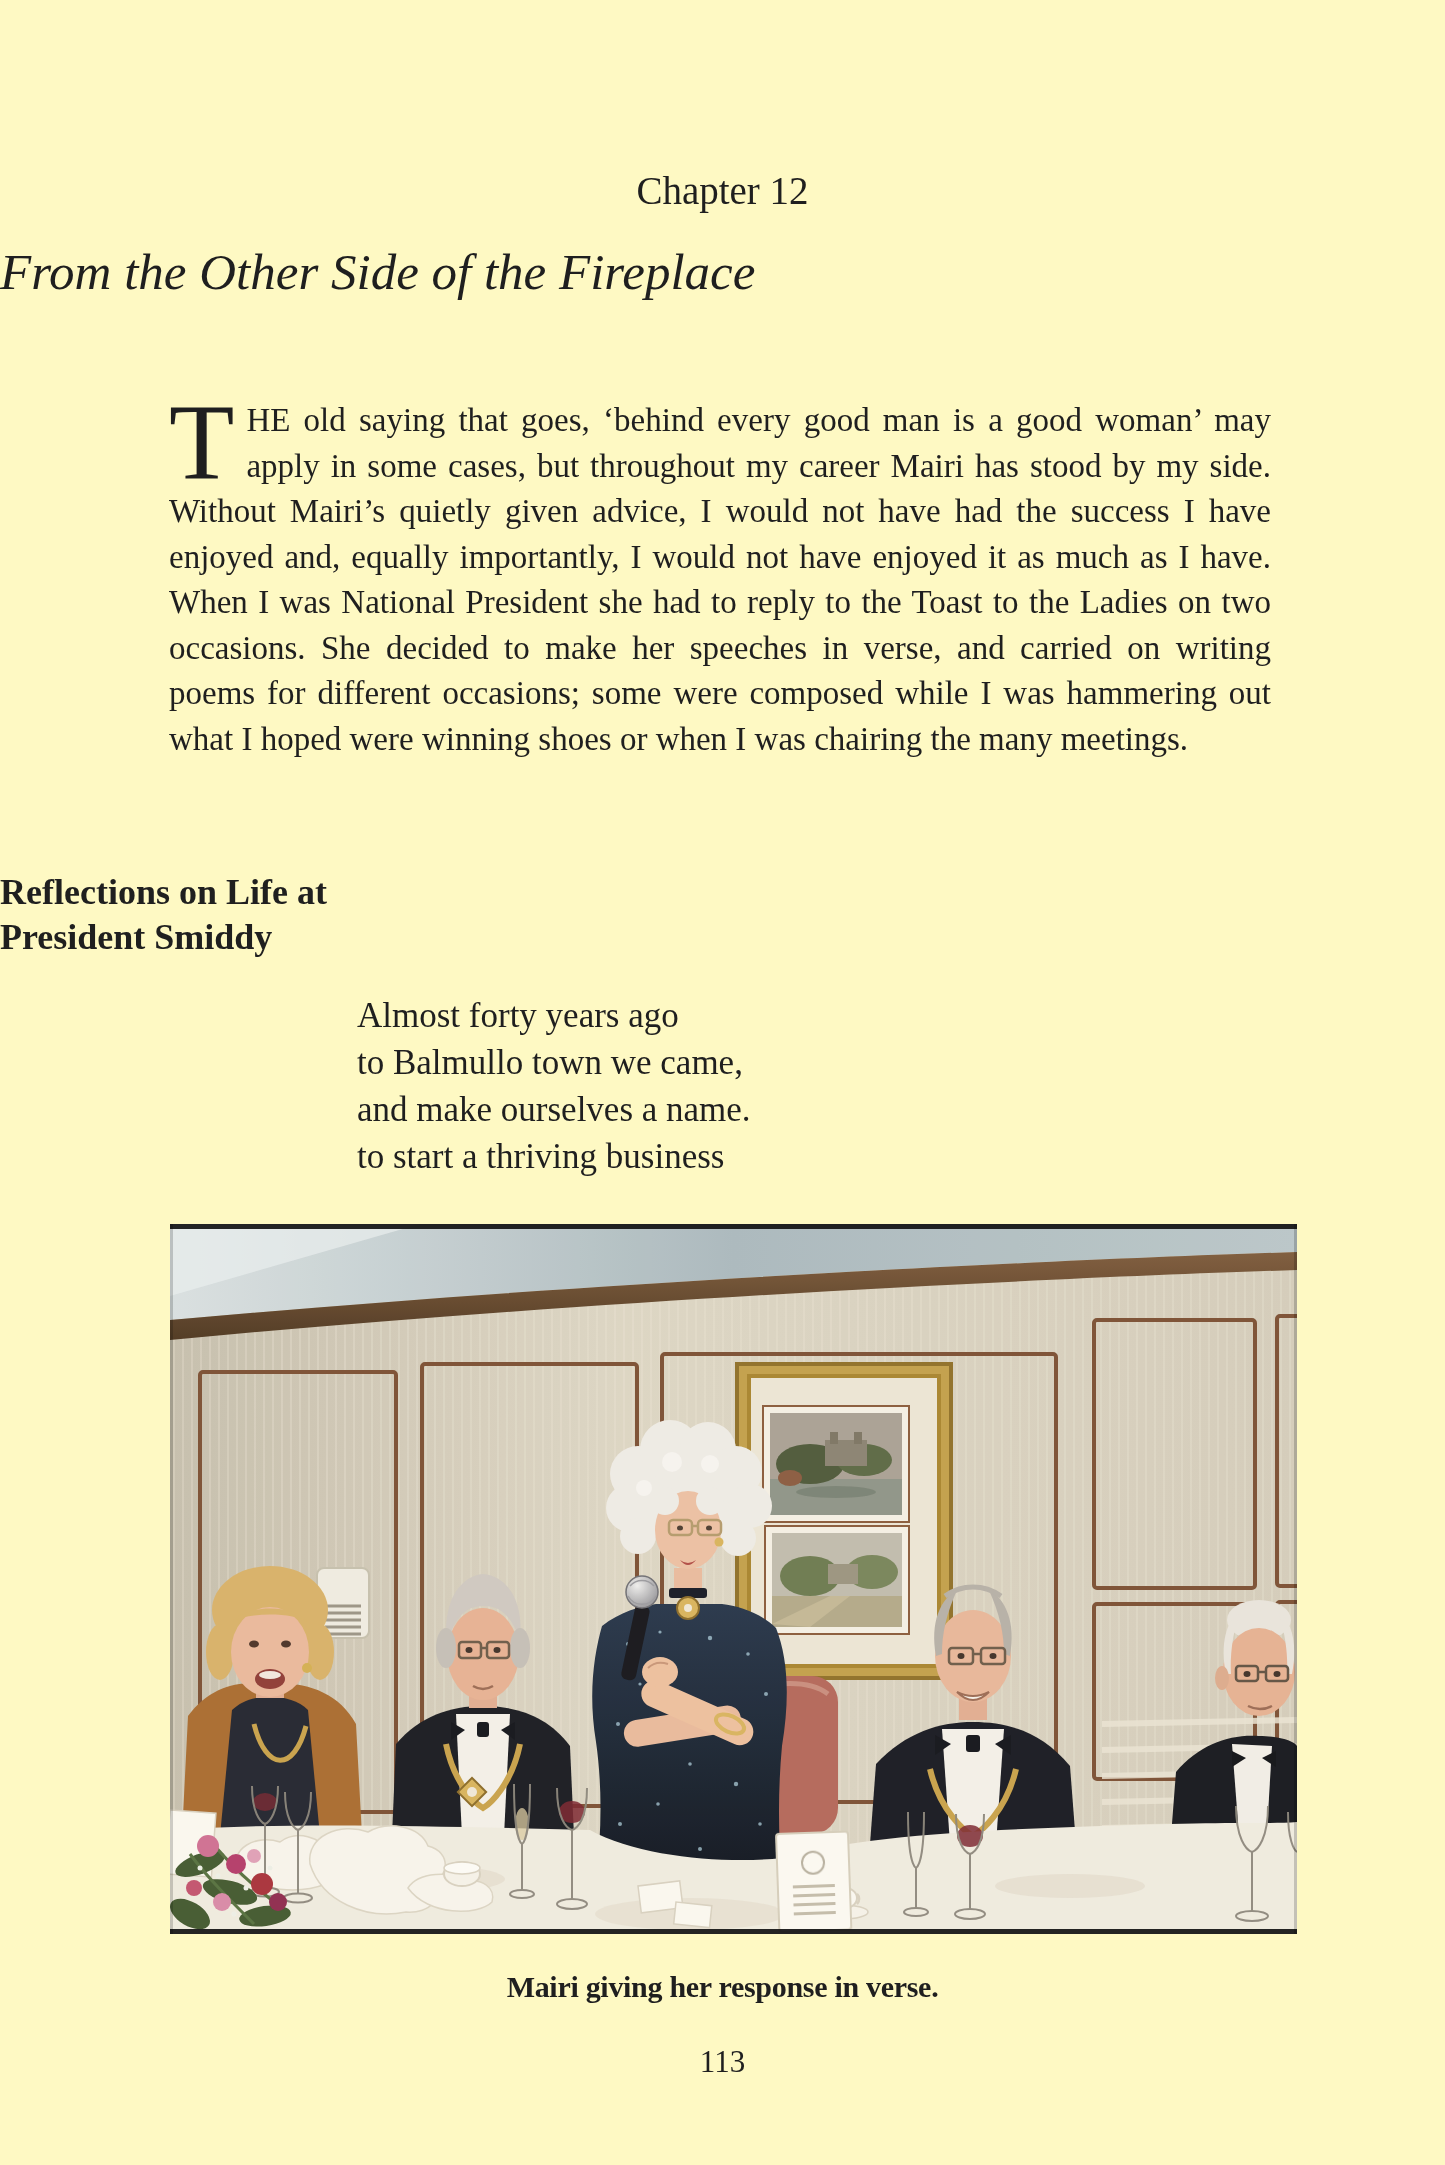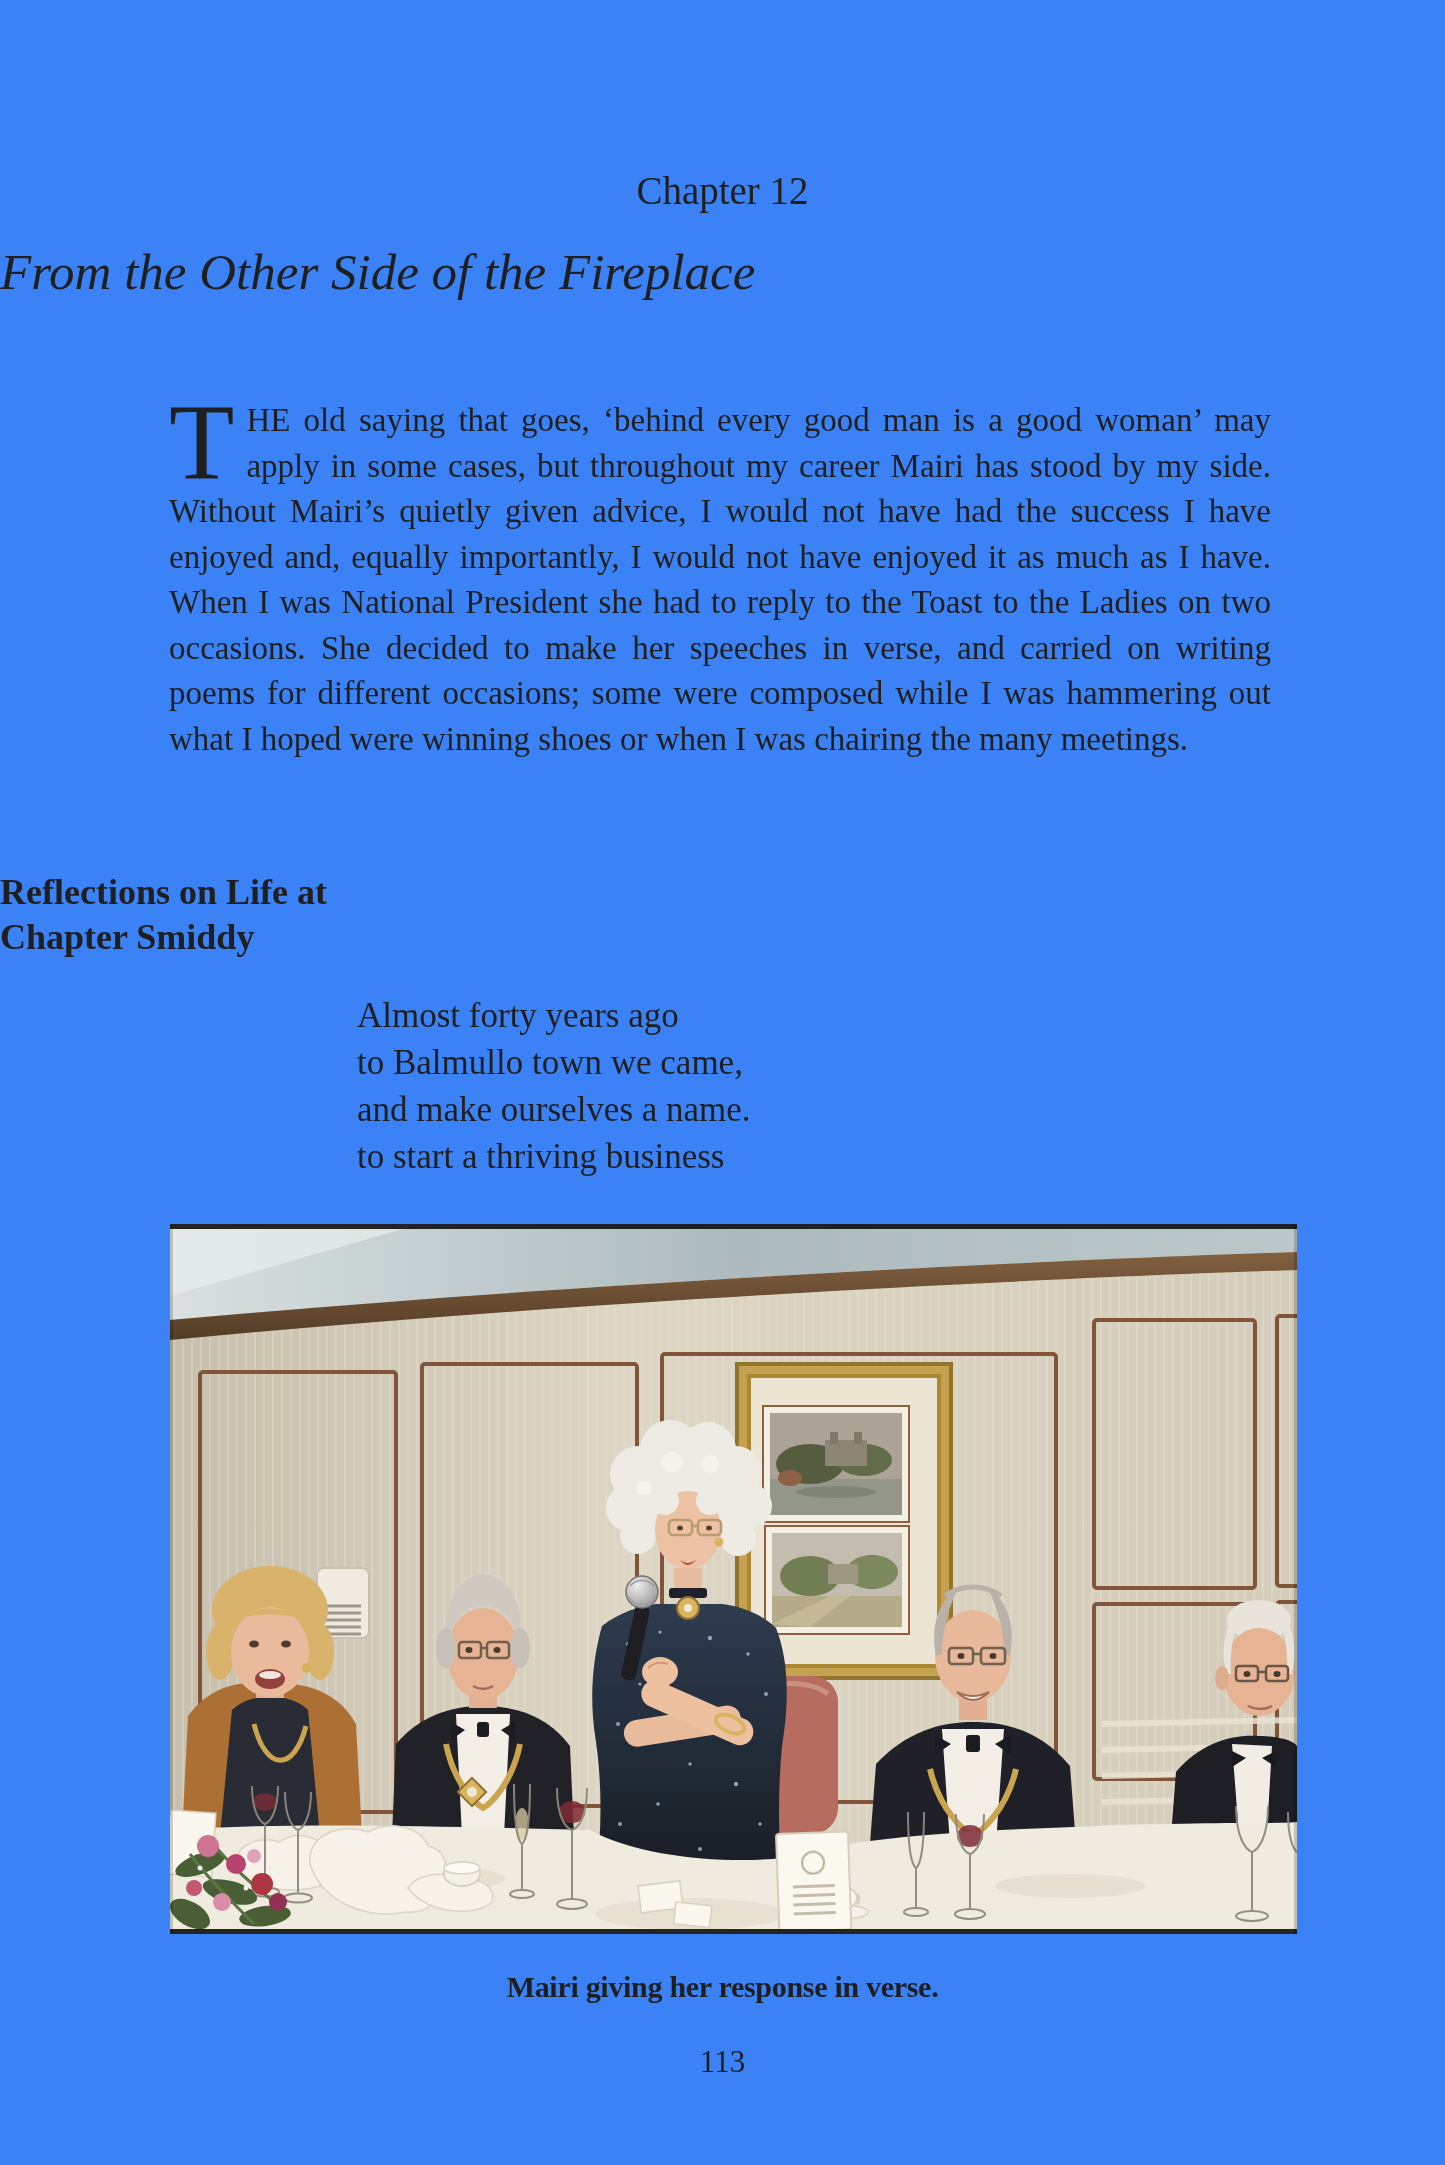--- a/index.html
+++ b/index.html
@@ -1,19 +1,19 @@
 <!DOCTYPE html>
 <html><head>
 <meta charset="utf-8">
 <style>
   html,body{margin:0;padding:0;background:#ffffff;}
   #page{
     position:relative;
     width:1445px;height:2165px;
-    background:#3b82f6;
+    background:#fef9c3;
     font-family:"Liberation Serif","DejaVu Serif",serif;
     color:#1f1f1f;
     overflow:hidden;
   }
   .chapter-label{
     position:absolute;top:170px;left:0;width:1445px;
     text-align:center;font-size:39px;line-height:1.1;
   }
   .chapter-title{
     position:absolute;top:244px;left:0;width:1445px;margin:0;
@@ -53,21 +53,21 @@
 <div id="page">
 
   <div class="chapter-label">Chapter 12</div>
 
   <h1 class="chapter-title">From the Other Side of the Fireplace</h1>
 
   <p class="body-text"><span class="dropcap">T</span><span>HE old saying that goes, ‘behind every good man is a good woman’ may apply in some cases, but throughout my career Mairi has stood by my side. Without Mairi’s quietly given advice, I would not have had the success I have enjoyed and, equally importantly, I would not have enjoyed it as much as I have. When I was National President she had to reply to the Toast to the Ladies on two occasions. She decided to make her speeches in verse, and carried on writing poems for different occasions; some were composed while I was hammering out what I hoped were winning shoes or when I was chairing the many meetings.</span></p>
 
   <div class="poem-heading">
     <div>Reflections on Life at</div>
-    <div>Chapter Smiddy</div>
+    <div>President Smiddy</div>
   </div>
 
   <div class="poem">
     <div class="poem-line">Almost forty years ago</div>
     <div class="poem-line">to Balmullo town we came,</div>
     <div class="poem-line">and make ourselves a name.</div>
     <div class="poem-line">to start a thriving business</div>
   </div>
 
   <figure class="photo-figure">

